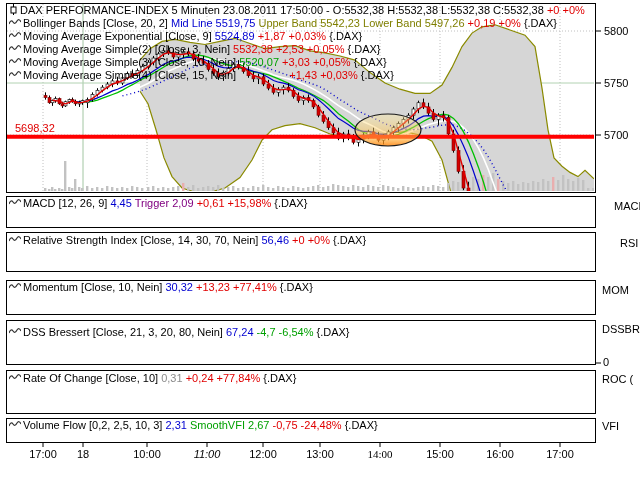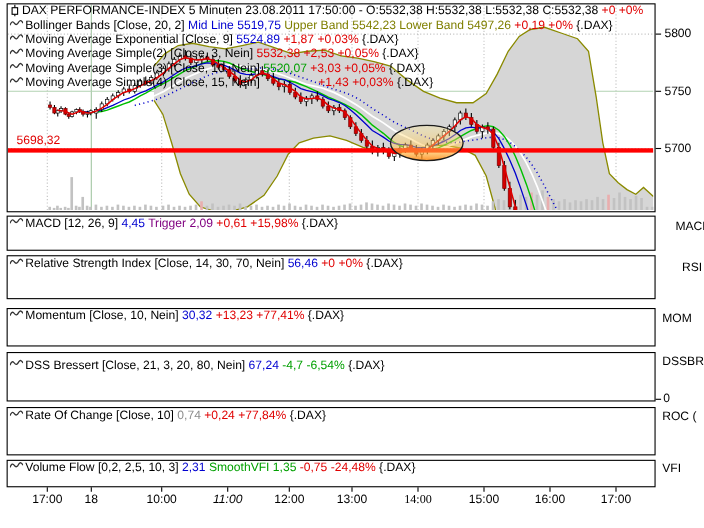--- a/index.html
+++ b/index.html
@@ -675,24 +675,24 @@
             <path d="M0 6 Q2 1 4 4 Q6 7 8 3 Q10 0 12 4" fill="none" stroke="#333" stroke-width="1.2"></path>
           </svg></span><span class="seg-black">Relative Strength Index [Close, 14, 30, 70, Nein]</span><span class="seg-blue"> 56,46</span><span class="seg-red"> +0 +0%</span><span class="seg-black"> {.DAX}</span></div>
       <div class="lrow" style="left: 9px; top: 281px;"><span class="icon"><svg width="12" height="9" viewBox="0 0 12 9">
             <path d="M0 6 Q2 1 4 4 Q6 7 8 3 Q10 0 12 4" fill="none" stroke="#333" stroke-width="1.2"></path>
           </svg></span><span class="seg-black">Momentum [Close, 10, Nein]</span><span class="seg-blue"> 30,32</span><span class="seg-red"> +13,23 +77,41%</span><span class="seg-black"> {.DAX}</span></div>
       <div class="lrow" style="left: 9px; top: 326px;"><span class="icon"><svg width="12" height="9" viewBox="0 0 12 9">
             <path d="M0 6 Q2 1 4 4 Q6 7 8 3 Q10 0 12 4" fill="none" stroke="#333" stroke-width="1.2"></path>
           </svg></span><span class="seg-black">DSS Bressert [Close, 21, 3, 20, 80, Nein]</span><span class="seg-blue"> 67,24</span><span class="seg-green"> -4,7 -6,54%</span><span class="seg-black"> {.DAX}</span></div>
       <div class="lrow" style="left: 9px; top: 372px;"><span class="icon"><svg width="12" height="9" viewBox="0 0 12 9">
             <path d="M0 6 Q2 1 4 4 Q6 7 8 3 Q10 0 12 4" fill="none" stroke="#333" stroke-width="1.2"></path>
-          </svg></span><span class="seg-black">Rate Of Change [Close, 10]</span><span class="seg-gray"> 0,74</span><span class="seg-red"> +0,24 +77,84%</span><span class="seg-black"> {.DAX}</span></div>
+          </svg></span><span class="seg-black">Rate Of Change [Close, 10]</span><span class="seg-gray"> 0,31</span><span class="seg-red"> +0,24 +77,84%</span><span class="seg-black"> {.DAX}</span></div>
       <div class="lrow" style="left: 9px; top: 419px;"><span class="icon"><svg width="12" height="9" viewBox="0 0 12 9">
             <path d="M0 6 Q2 1 4 4 Q6 7 8 3 Q10 0 12 4" fill="none" stroke="#333" stroke-width="1.2"></path>
-          </svg></span><span class="seg-black">Volume Flow [0,2, 2,5, 10, 3]</span><span class="seg-blue"> 2,31</span><span class="seg-green"> SmoothVFI 1,35</span><span class="seg-red"> -0,75 -24,48%</span><span class="seg-black"> {.DAX}</span></div>
+          </svg></span><span class="seg-black">Volume Flow [0,2, 2,5, 10, 3]</span><span class="seg-blue"> 2,31</span><span class="seg-green"> SmoothVFI 2,67</span><span class="seg-red"> -0,75 -24,48%</span><span class="seg-black"> {.DAX}</span></div>
     </div>
 
   <div id="y-axis">
       <div class="ytick-label" style="top: 25px;">5800</div>
       <div class="ytick-label" style="top: 77px;">5750</div>
       <div class="ytick-label" style="top: 129px;">5700</div>
     </div>
   <div id="scale-labels">
       <div class="scale-label" style="top: 200px; padding-left: 12px;">MACD</div>
       <div class="scale-label" style="top: 237px; padding-left: 18px;">RSI</div>

